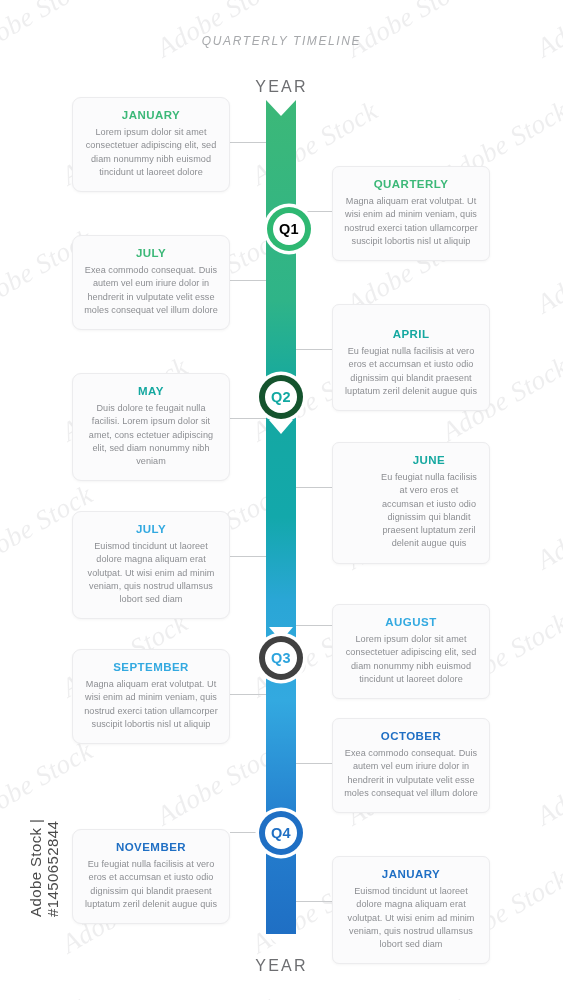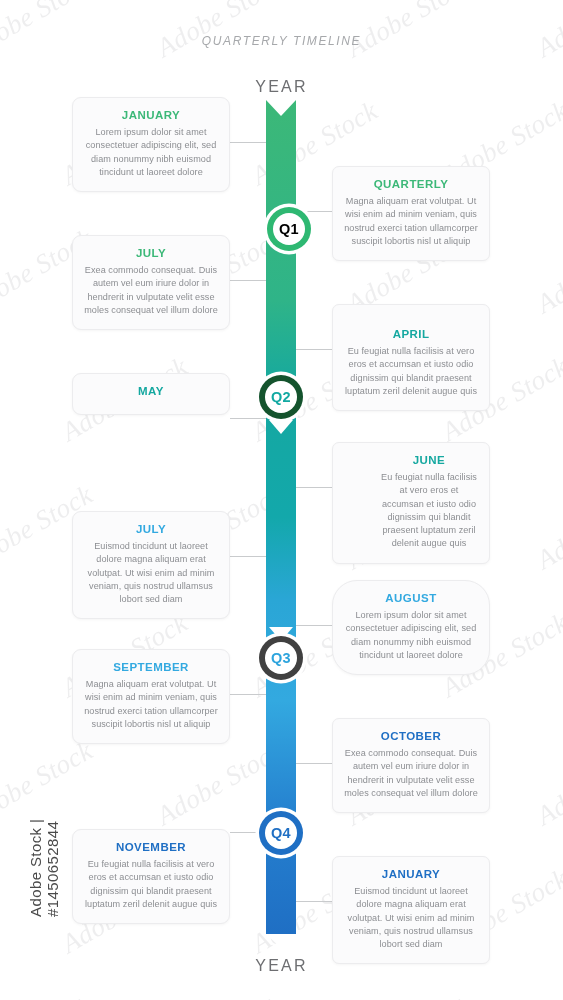--- a/index.html
+++ b/index.html
@@ -198,33 +198,34 @@
         <div class="m-body">Exea commodo consequat. Duis autem vel eum iriure dolor in hendrerit in vulputate velit esse moles consequat vel illum dolore</div>
       </div>
       <div class="conn" style="top: 280px; left: 230px; width: 42px;"></div>
       <div class="card right" style="top: 304px;">
         <div class="m-title" style="color: rgb(21, 168, 160); margin-top: 12px;">APRIL</div>
         <div class="m-body">Eu feugiat nulla facilisis at vero eros et accumsan et iusto odio dignissim qui blandit praesent luptatum zeril delenit augue quis</div>
       </div>
       <div class="conn" style="top: 349px; left: 292px; width: 42px;"></div>
       <div class="card left" style="top: 373px;">
         <div class="m-title" style="color: rgb(21, 168, 160);">MAY</div>
+        <div class="m-body">Duis dolore te feugait nulla facilisi. Lorem ipsum dolor sit amet, cons ectetuer adipiscing elit, sed diam nonummy nibh veniam</div>
       </div>
       <div class="conn" style="top: 418px; left: 230px; width: 42px;"></div>
       <div class="card right" style="top: 442px; padding-left: 47px;">
         <div class="m-title" style="color: rgb(21, 168, 160);">JUNE</div>
         <div class="m-body">Eu feugiat nulla facilisis at vero eros et accumsan et iusto odio dignissim qui blandit praesent luptatum zeril delenit augue quis</div>
       </div>
       <div class="conn" style="top: 487px; left: 292px; width: 42px;"></div>
       <div class="card left" style="top: 511px;">
         <div class="m-title" style="color: rgb(51, 169, 224);">JULY</div>
         <div class="m-body">Euismod tincidunt ut laoreet dolore magna aliquam erat volutpat. Ut wisi enim ad minim veniam, quis nostrud ullamsus lobort sed diam</div>
       </div>
       <div class="conn" style="top: 556px; left: 230px; width: 42px;"></div>
-      <div class="card right" style="top: 580px; border-radius: 25px;">
+      <div class="card right" style="top: 604px;">
         <div class="m-title" style="color: rgb(51, 169, 224);">AUGUST</div>
         <div class="m-body">Lorem ipsum dolor sit amet consectetuer adipiscing elit, sed diam nonummy nibh euismod tincidunt ut laoreet dolore</div>
       </div>
       <div class="conn" style="top: 625px; left: 292px; width: 42px;"></div>
       <div class="card left" style="top: 649px;">
         <div class="m-title" style="color: rgb(51, 169, 224);">SEPTEMBER</div>
         <div class="m-body">Magna aliquam erat volutpat. Ut wisi enim ad minim veniam, quis nostrud exerci tation ullamcorper suscipit lobortis nisl ut aliquip</div>
       </div>
       <div class="conn" style="top: 694px; left: 230px; width: 42px;"></div>
       <div class="card right" style="top: 718px;">

